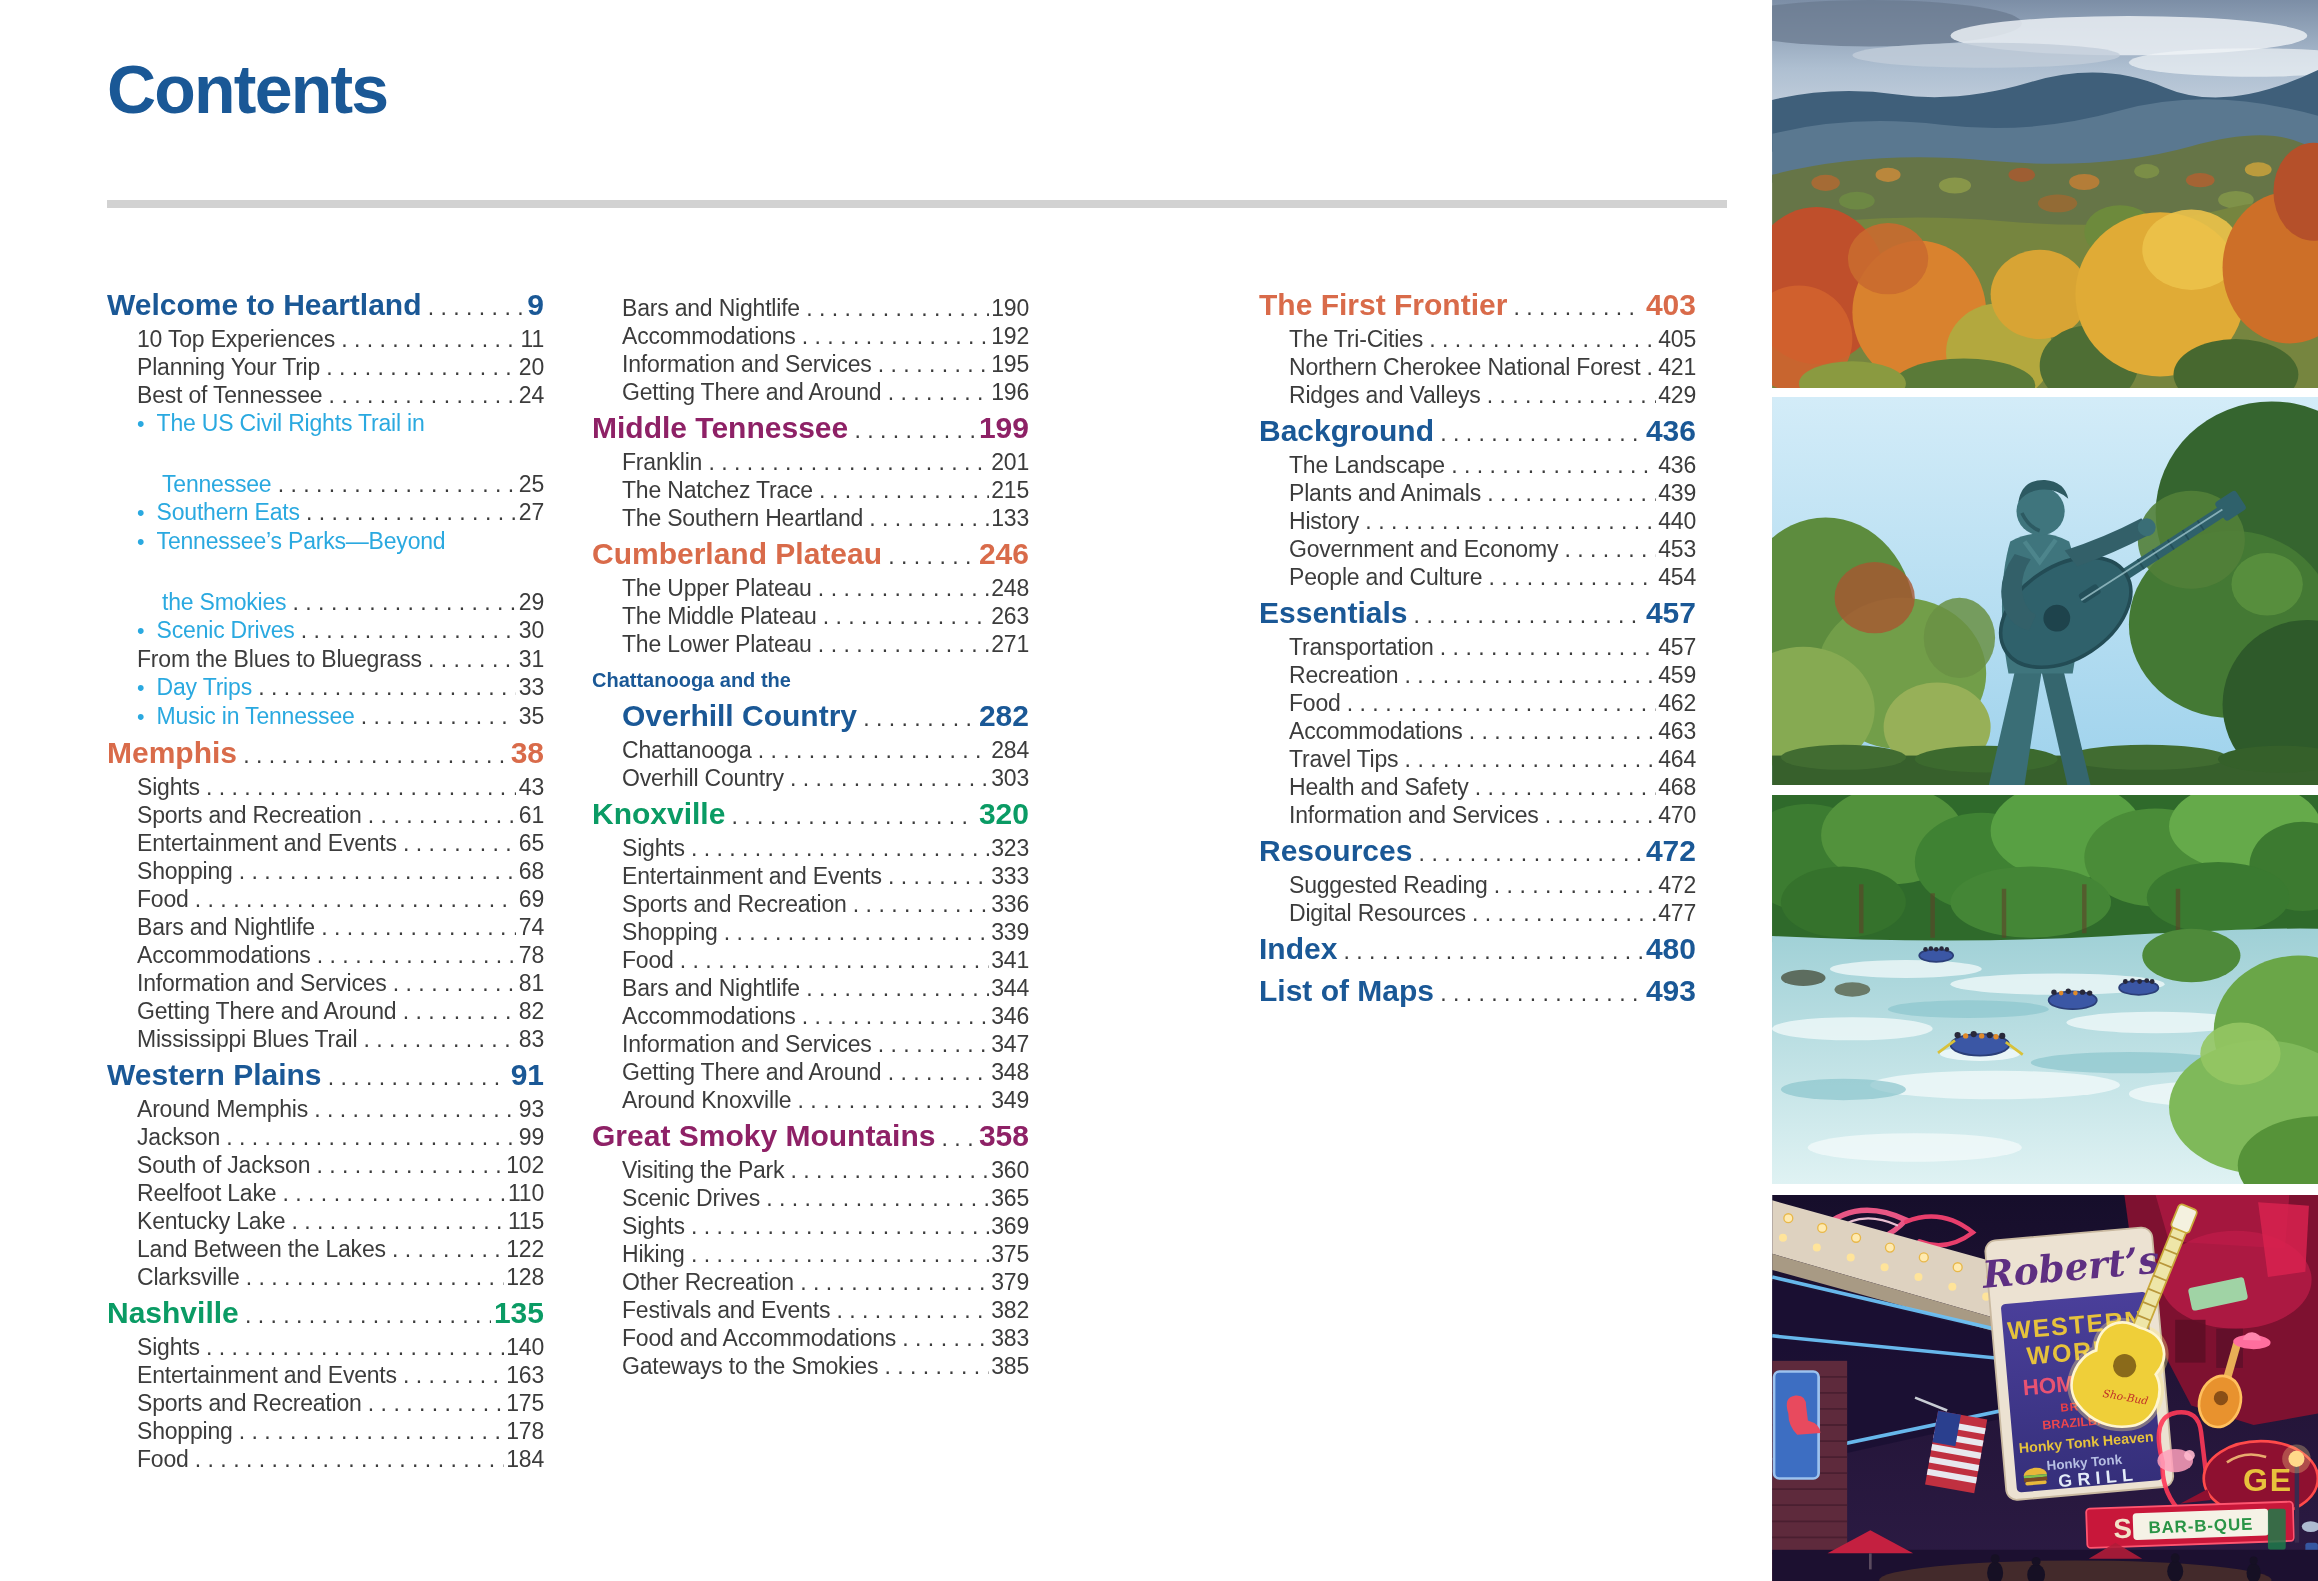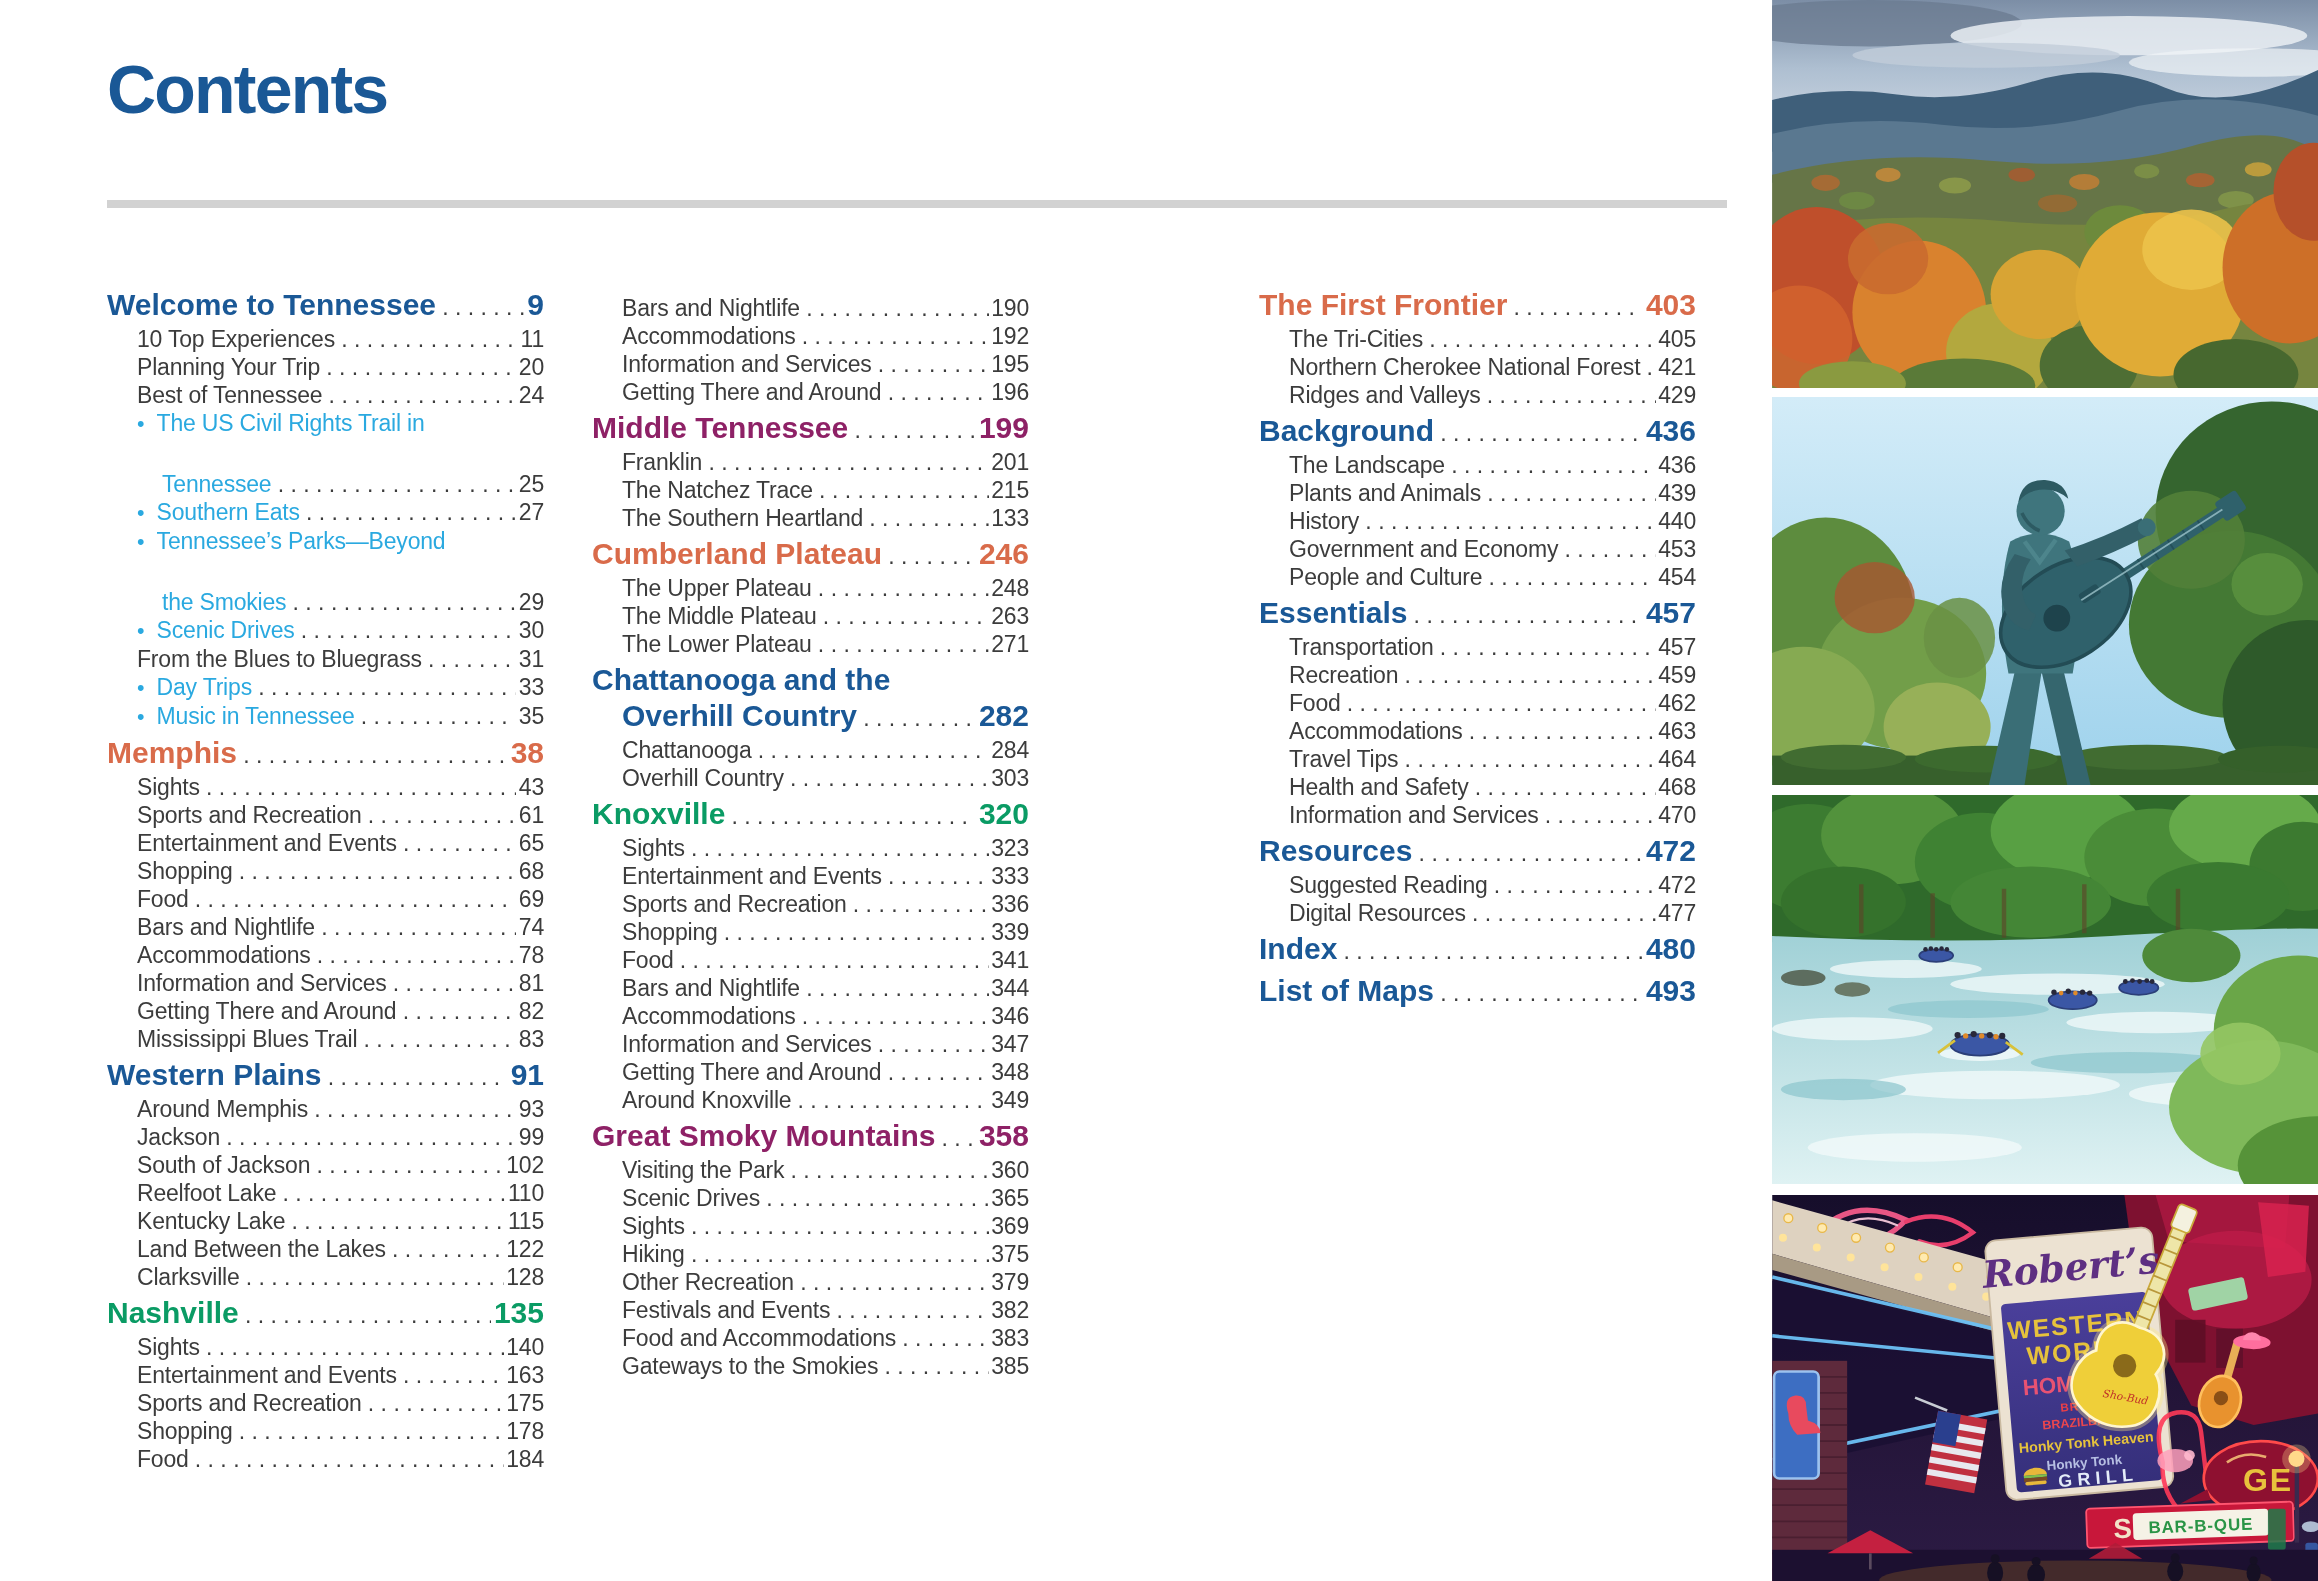--- a/index.html
+++ b/index.html
@@ -14,21 +14,21 @@
   .title-rule{position:absolute;left:107px;top:200px;width:1620px;height:8px;background:var(--rule);}
 
   .col{position:absolute;top:287px;width:437px;}
   #col1{left:107px;} #col2{left:592px;} #col3{left:1259px;}
 
   .section{margin-top:4px;}
   .section.first{margin-top:0;}
   .section.first.untitled{margin-top:7.1px;}
 
   .hrow{display:flex;align-items:baseline;font-size:30px;line-height:36px;font-weight:bold;}
-  .hline1{font-size:30px;line-height:36px;font-weight:bold;white-space:nowrap;}
+  .hline1{font-size:20px;line-height:36px;font-weight:bold;white-space:nowrap;}
   .hrow .lbl{white-space:nowrap;flex:none;}
   .hrow.hcont .lbl{padding-left:30px;}
   .hrow .pg{flex:none;font-size:30px;}
 
   .row{display:flex;align-items:baseline;font-size:23px;line-height:28px;letter-spacing:-0.2px;color:var(--text);}
   .row .lbl{white-space:nowrap;flex:none;padding-left:30px;}
   .row.has-bullet .lbl{padding-left:0;color:var(--light-blue);}
   .row.cont .lbl{padding-left:55px;}
   .row.cont.lightblue .lbl{color:var(--light-blue);margin-top:32px;}
   .row .bul{flex:none;margin-left:30px;width:19.6px;color:var(--light-blue);font-size:21.4px;}
@@ -46,21 +46,21 @@
 <body>
 
 <div class="page">
 
   <h1 class="contents-title">Contents</h1>
   <div class="title-rule"></div>
 
   <div class="col" id="col1">
       <div class="section first">
         <div class="hrow" style="color: rgb(26, 88, 150);">
-          <span class="lbl">Welcome to Tennessee</span>
+          <span class="lbl">Welcome to Heartland</span>
           <span class="dots">. . . . . . . . . . . . . . . . . . . . . . . . . . . . . . . . . . . . . . . . . . . . . . . . . . . . . . . . . . . . . . . . . . . . . . . . . . . . . . . . </span>
           <span class="pg">9</span>
         </div>
         <div class="row">
           <span class="lbl">10 Top Experiences</span>
           <span class="dots">. . . . . . . . . . . . . . . . . . . . . . . . . . . . . . . . . . . . . . . . . . . . . . . . . . . . . . . . . . . . . . . . . . . . . . . . . . . . . . . . </span>
           <span class="pg">11</span>
         </div>
         <div class="row">
           <span class="lbl">Planning Your Trip</span>

